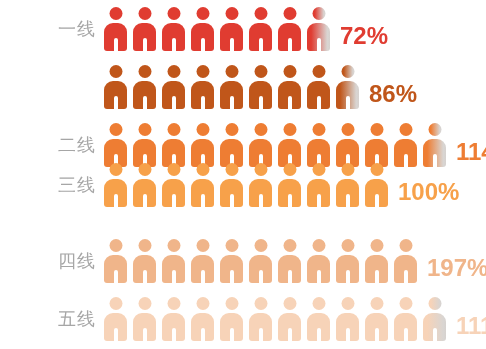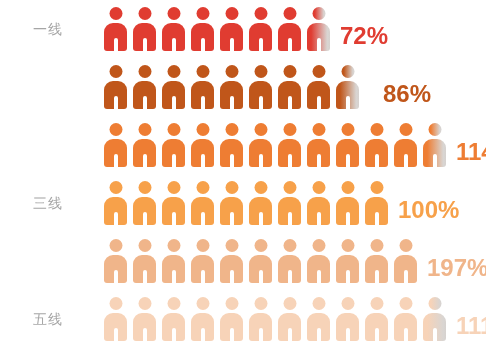--- a/index.html
+++ b/index.html
@@ -23,23 +23,23 @@
     left: 0;
     width: 486px;
     height: 58px;
     display: flex;
     align-items: center;
   }
   .row-label {
     position: absolute;
     left: 0;
     width: 96px;
-    text-align: center;
+    text-align: right;
     color: #a6a6a6;
-    font-size: 14px;
+    font-size: 18px;
     letter-spacing: 1px;
     line-height: 1;
     white-space: nowrap;
   }
   .figures {
     position: absolute;
     left: 104px;
     top: 0;
     height: 58px;
     display: flex;
@@ -184,23 +184,24 @@
           <span class="head"></span>
           <span class="body"></span>
           <span class="legsplit"></span>
         </div>
         <div class="figure partial">
           <span class="head"></span>
           <span class="body"></span>
           <span class="legsplit"></span>
         </div>
       </div>
-      <div class="pct" style="color: rgb(192, 86, 26); left: 383px; top: 24px;">86%</div>
+      <div class="pct" style="color: rgb(192, 86, 26); left: 369px; top: 24px;">86%</div>
     </div>
     <div class="row" style="top: 116px;">
+      <div class="row-label" style="color: rgb(166, 166, 166);">二线</div>
       <div class="figures" style="color: rgb(238, 125, 51);">
         <div class="figure">
           <span class="head"></span>
           <span class="body"></span>
           <span class="legsplit"></span>
         </div>
         <div class="figure">
           <span class="head"></span>
           <span class="body"></span>
           <span class="legsplit"></span>
@@ -251,21 +252,21 @@
           <span class="legsplit"></span>
         </div>
         <div class="figure partial">
           <span class="head"></span>
           <span class="body"></span>
           <span class="legsplit"></span>
         </div>
       </div>
       <div class="pct" style="color: rgb(238, 125, 51); left: 456px; top: 24px;">114%</div>
     </div>
-    <div class="row" style="top: 174px;">
+    <div class="row" style="top: 156px;">
       <div class="row-label" style="color: rgb(166, 166, 166);">三线</div>
       <div class="figures" style="color: rgb(247, 161, 74);">
         <div class="figure">
           <span class="head"></span>
           <span class="body"></span>
           <span class="legsplit"></span>
         </div>
         <div class="figure">
           <span class="head"></span>
           <span class="body"></span>
@@ -308,20 +309,21 @@
         </div>
         <div class="figure">
           <span class="head"></span>
           <span class="body"></span>
           <span class="legsplit"></span>
         </div>
       </div>
       <div class="pct" style="color: rgb(247, 161, 74); left: 398px; top: 24px;">100%</div>
     </div>
     <div class="row" style="top: 232px;">
+      <div class="row-label" style="color: rgb(166, 166, 166);">四线</div>
       <div class="figures" style="color: rgb(240, 181, 138);">
         <div class="figure">
           <span class="head"></span>
           <span class="body"></span>
           <span class="legsplit"></span>
         </div>
         <div class="figure">
           <span class="head"></span>
           <span class="body"></span>
           <span class="legsplit"></span>

